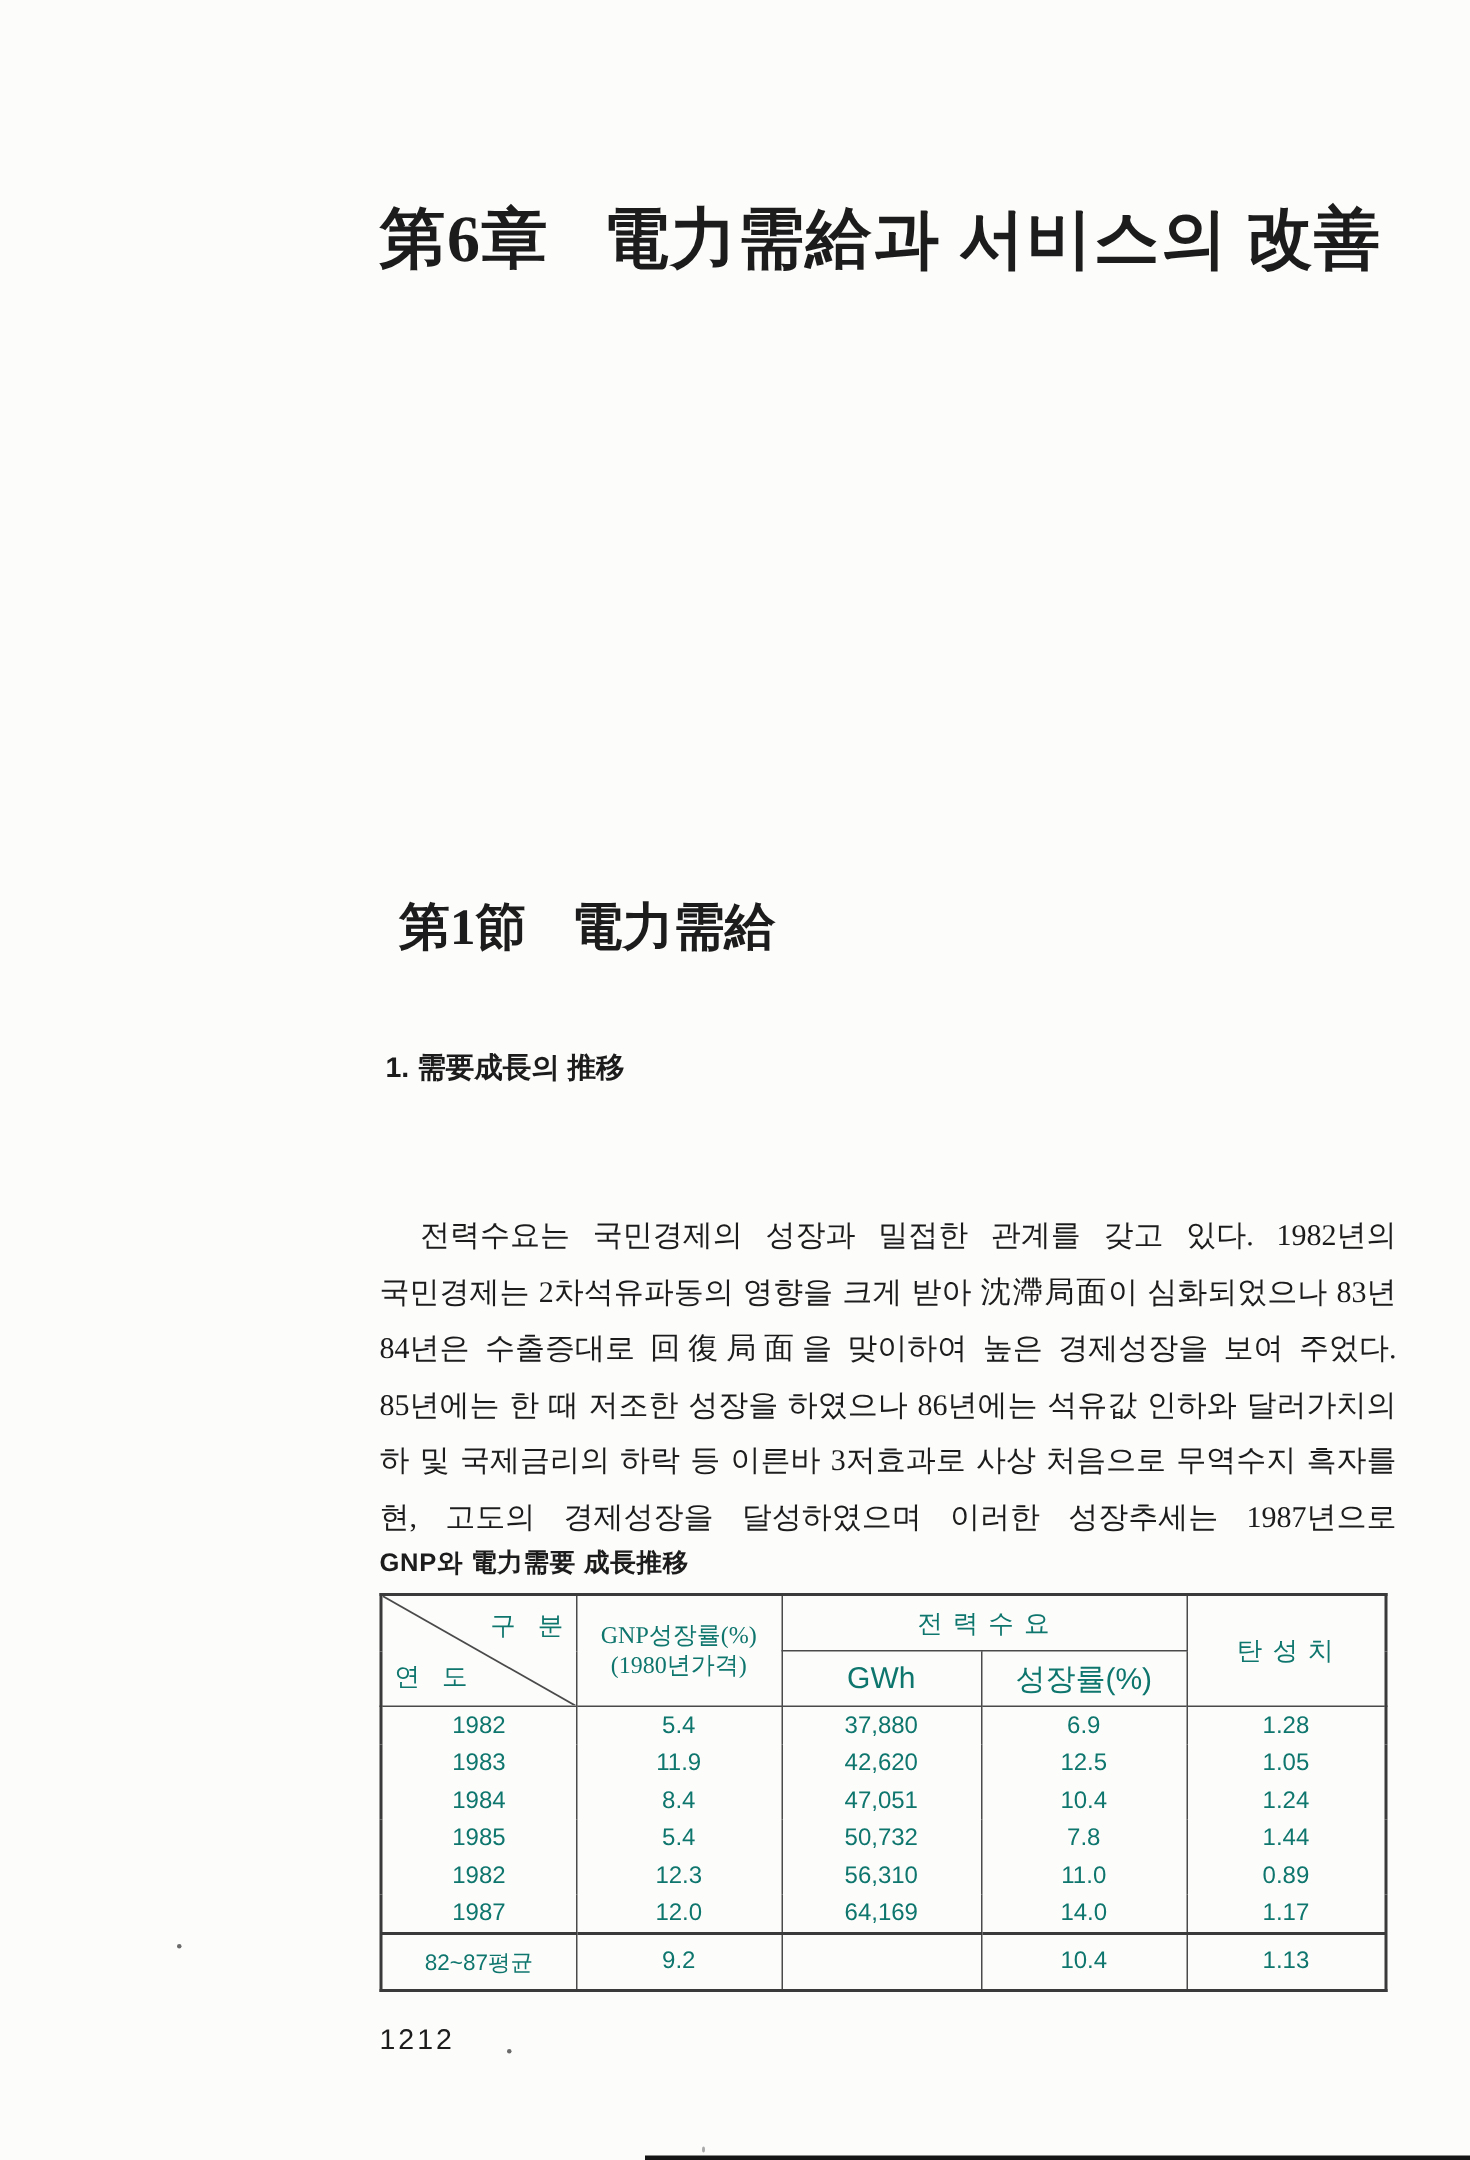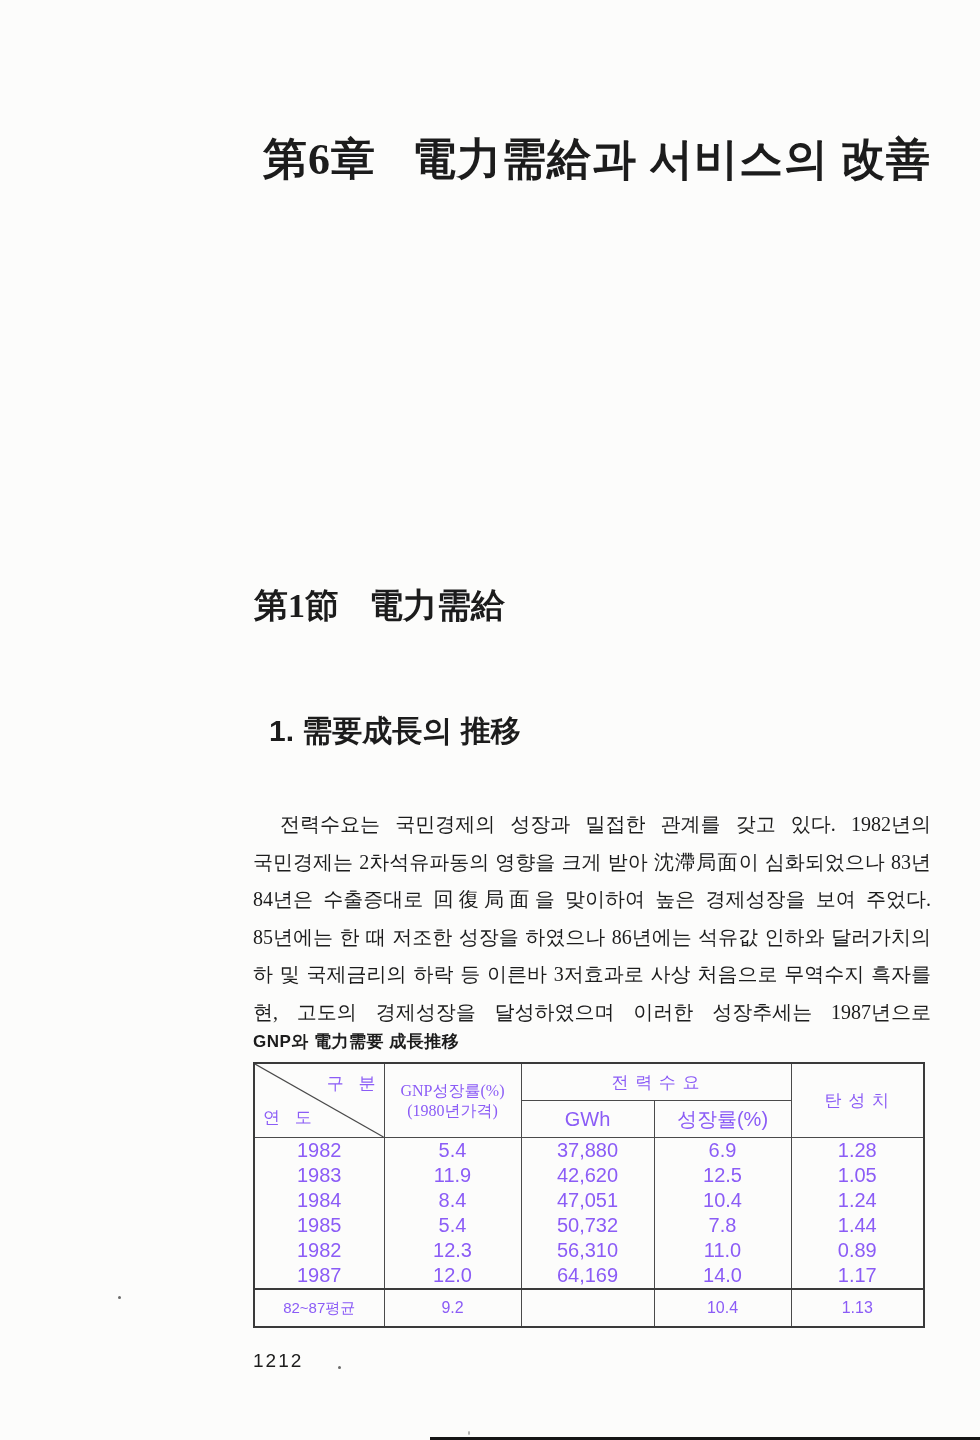--- a/index.html
+++ b/index.html
@@ -3,33 +3,33 @@
 <meta charset="utf-8">
 <style>
   html,body{margin:0;padding:0;background:#e8e8e8;}
   .page{
     position:relative; width:980px; height:1440px;
     background:#fcfcfb; overflow:hidden;
     font-family:"Liberation Serif", serif; color:#1c1c1c;
   }
   
   .chapter{
-    position:absolute; left:263px; top:130px; margin:0;
+    position:absolute; left:253px; top:130px; margin:0;
     font-size:44px; font-weight:700; letter-spacing:1px; white-space:nowrap;
   }
   .chapter .gap{display:inline-block; width:36px;}
   .section{
-    position:absolute; left:253px; top:582px; margin:1px;
+    position:absolute; left:253px; top:582px; margin:13px;
     font-size:34px; font-weight:700; white-space:nowrap;
   }
   .section .gap{display:inline-block; width:30px;}
   .subsection{
-    position:absolute; left:253px; top:695px; margin:16px;
-    font-family:"Liberation Sans", sans-serif;
-    font-size:30px; font-weight:600; white-space:nowrap;
+    position:absolute; left:253px; top:695px; margin:4px;
+    font-family:"Liberation Sans", sans-serif;
+    font-size:19px; font-weight:600; white-space:nowrap;
   }
   .itemheading{
     position:absolute; left:253px; top:770px; margin:0;
     font-family:"Liberation Sans", sans-serif;
     font-size:24px; font-weight:600; white-space:nowrap;
   }
   
   .para{
     position:absolute; left:253px; top:806px; width:678px;
     font-size:20px; line-height:37.5px;
@@ -41,34 +41,34 @@
   .pline.indent{padding-left:27px;}
   
   .caption{
     position:absolute; left:253px; top:1030px;
     font-family:"Liberation Sans", sans-serif;
     font-size:17px; font-weight:700; letter-spacing:.5px;
   }
   table.gnp{
     position:absolute; left:253px; top:1062px;
     width:670px; border-collapse:collapse; table-layout:fixed;
-    font-family:"Liberation Sans", sans-serif; color:#8b5cf6;
+    font-family:"Liberation Sans", sans-serif; color:#0f766e;
     border:2px solid #3a3a3a;
   }
   table.gnp td{
     border:1px solid #4a4a4a; text-align:center; vertical-align:middle;
     padding:0; overflow:hidden;
   }
   tr.hrow1 td{height:36px;}
   tr.hrow2 td{height:36px;}
   td.hdr{font-size:17px; letter-spacing:1px;}
   td.hdr-sub{font-size:20px;}
   td.gnpcol{font-size:16px; line-height:20px;font-family:Liberation Serif, serif;}
   td.botline{border-bottom:2px solid #3a3a3a;}
-  tr.brow td{height:25px; font-size:20px; border-top:none; border-bottom:none;}
+  tr.brow td{height:25px; font-size:16px; border-top:none; border-bottom:none;}
   tr.frow td{height:36px; font-size:16px; border-top:2px solid #3a3a3a;}
   tr.frow td.flabel{font-size:15px;}
   
   td.diag{position:relative;}
   td.diag svg{position:absolute; left:0; top:0; width:100%; height:100%;}
   .diag-top{
     position:absolute; right:8px; top:8px;
     font-size:17px; word-spacing:10px;
   }
   .diag-bottom{

